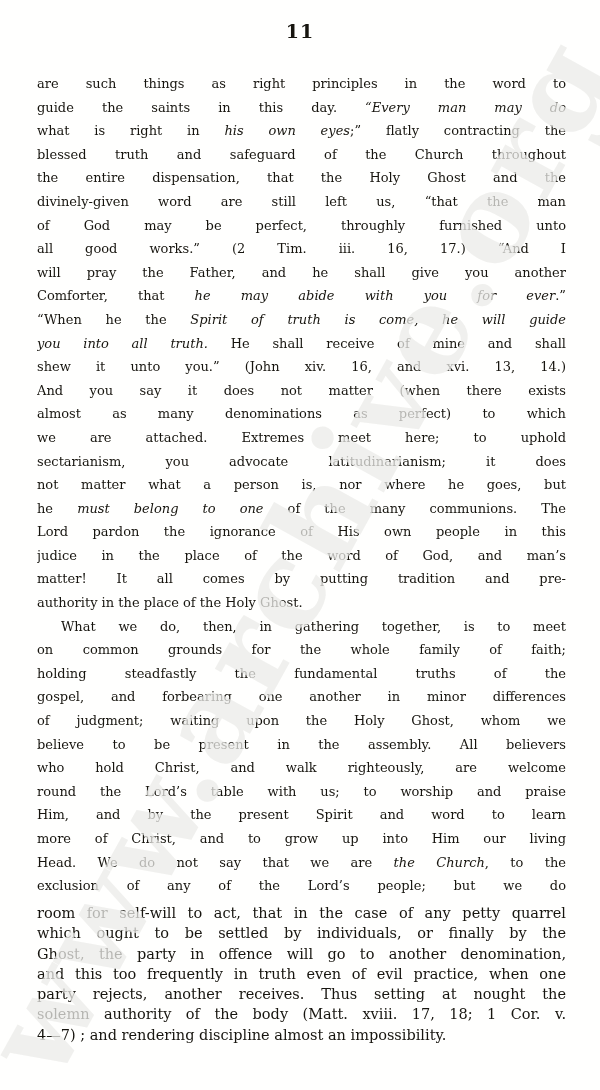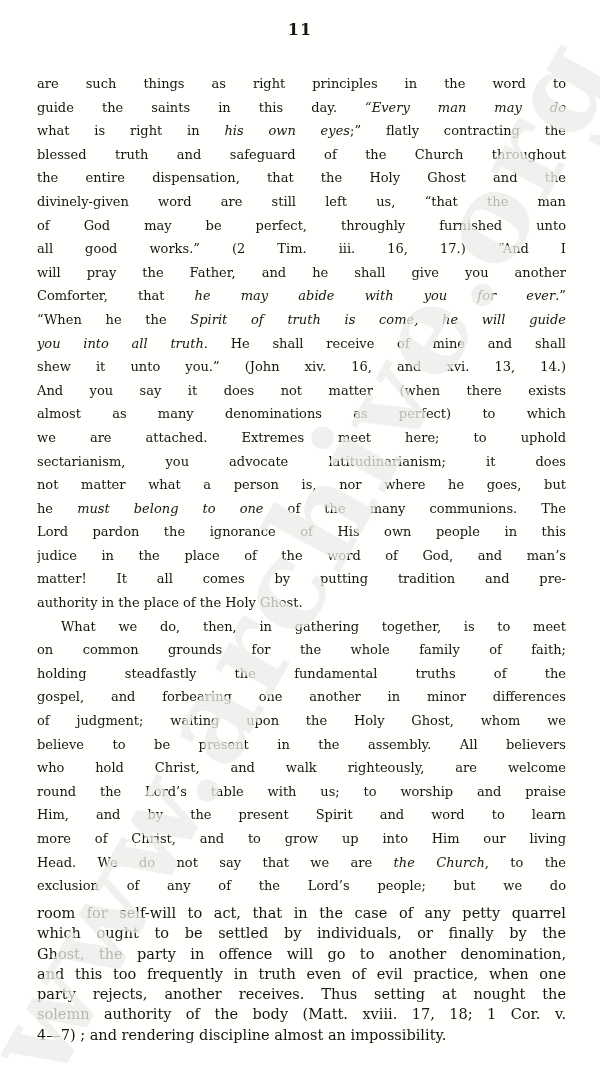--- a/index.html
+++ b/index.html
@@ -15,21 +15,21 @@
     overflow: hidden;
     font-family: "DejaVu Serif", "Liberation Serif", serif;
     color: #17150f;
   }
   .pagenum {
     position: absolute;
     top: 20px;
     left: 0;
     width: 100%;
     text-align: center;
-    font-size: 16px;
+    font-size: 19px;
     font-weight: bold;
     letter-spacing: 1px;
   }
   .body-text {
     position: absolute;
     top: 72px;
     left: 37px;
     width: 529px;
     font-size: 13px;
     line-height: 23.6px;

